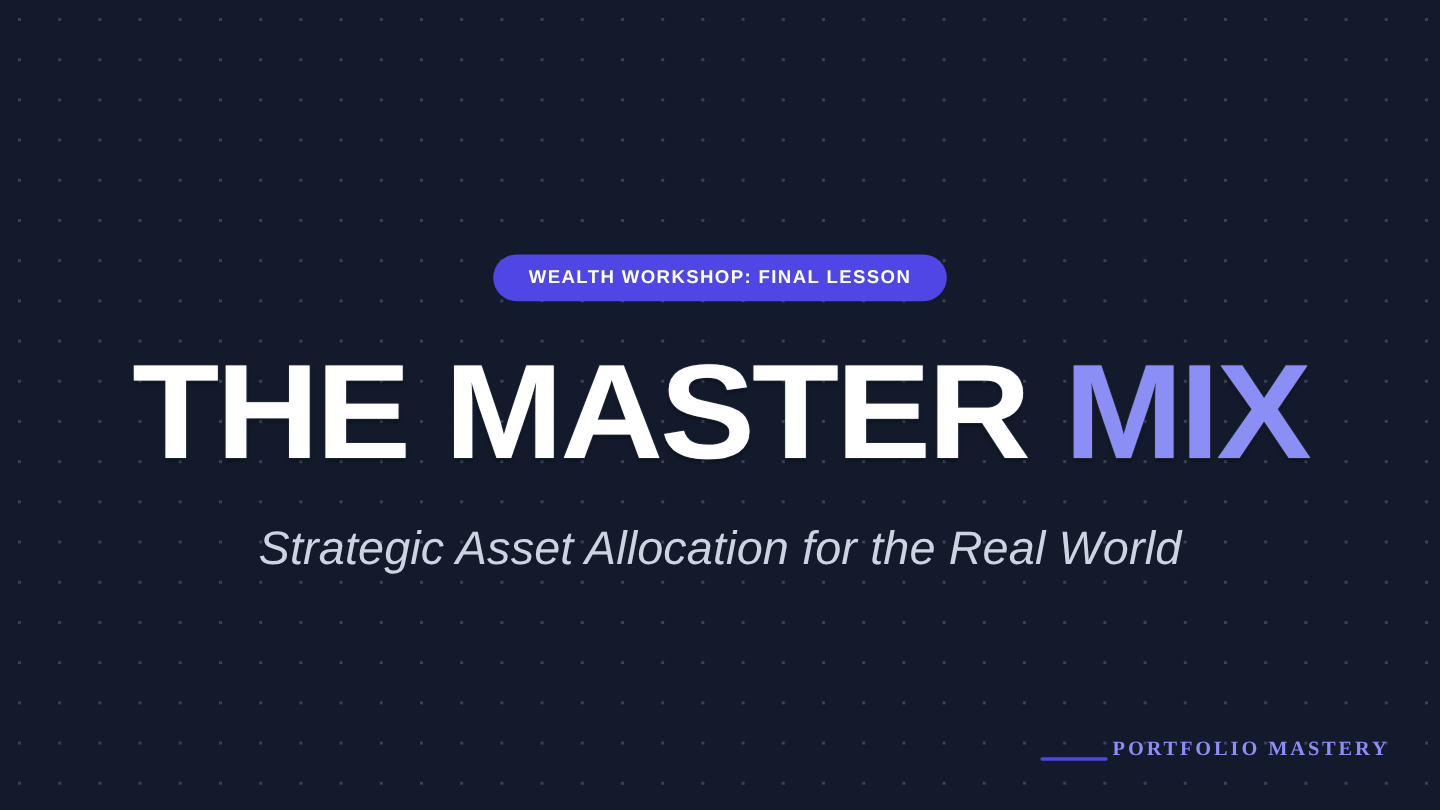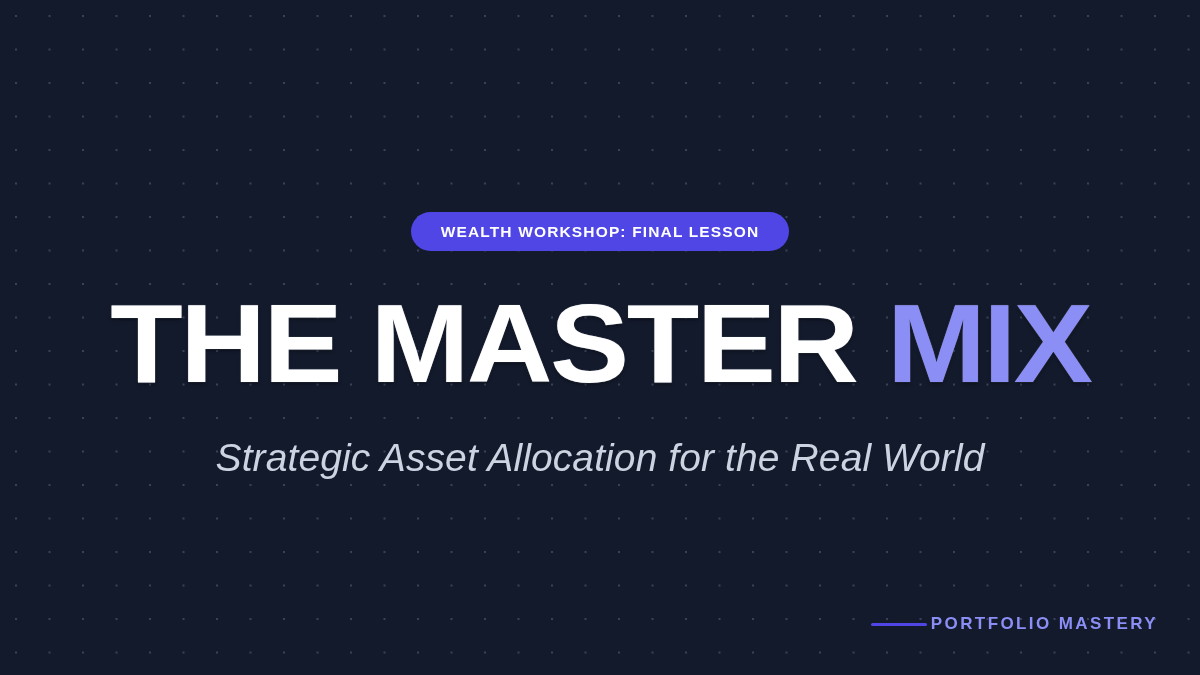--- a/index.html
+++ b/index.html
@@ -94,22 +94,23 @@
     color: #ccd4e2;
     white-space: nowrap;
   }
 
   
   .footer {
     position: absolute;
     right: 42px;
     bottom: 41px;
     display: flex;
-    align-items: center;
+    align-items: flex-end;
     gap: 4px;
+    font-family: Liberation Serif, serif;
   }
 
   .footer-rule {
     width: 56px;
     height: 3px;
     background-color: #4f46e5;
     border-radius: 2px;
     flex: none;
   }
 

